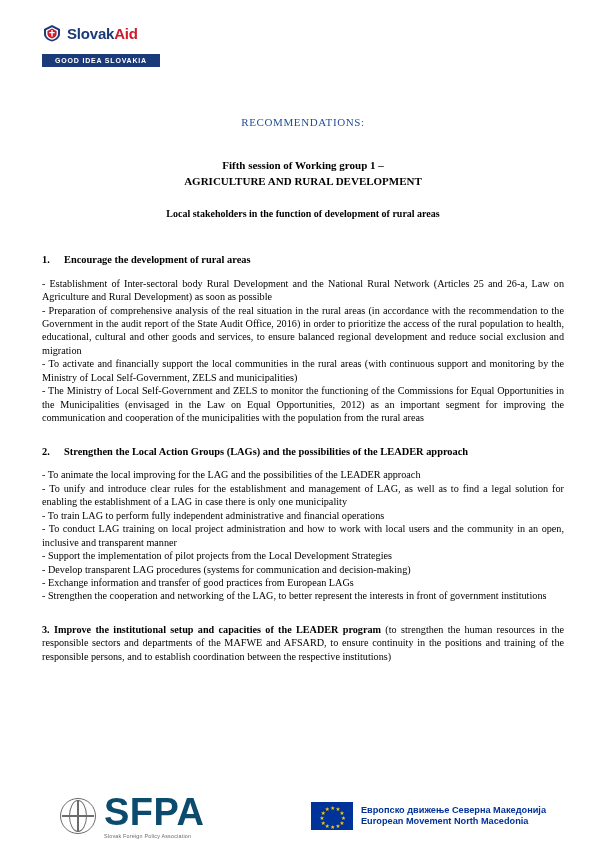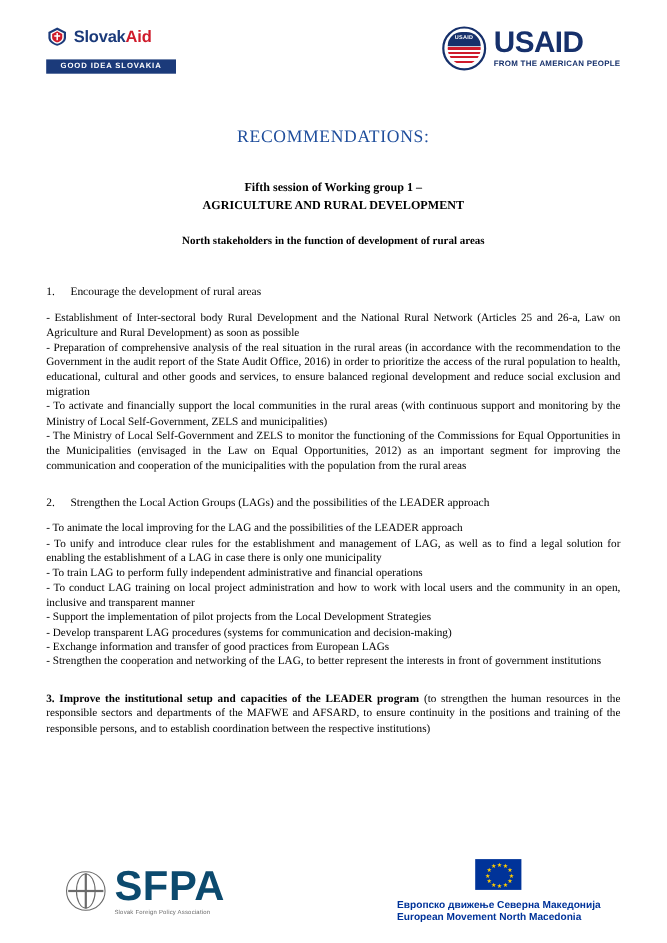--- a/index.html
+++ b/index.html
@@ -119,21 +119,21 @@
     font-weight: bold;
     color: #16306b;
     letter-spacing: 0.25px;
     margin-top: 2px;
   }
 
   
   .recommendations {
     text-align: center;
     color: #1f4e9c;
-    font-size: 16px;
+    font-size: 11px;
     letter-spacing: 0.6px;
     margin-top: 20px;
   }
   .session-title {
     text-align: center;
     font-weight: bold;
     font-size: 11px;
     margin-top: 30px;
     line-height: 1.45;
   }
@@ -145,21 +145,21 @@
   }
 
   
   .content {
     margin-top: 34px;
     font-size: 10.2px;
     line-height: 1.32;
     text-align: justify;
   }
   .section-head {
-    font-weight: normal;
+    font-weight: bold;
     font-size: 10.4px;
     margin-bottom: 10px;
   }
   .section-head .num {
     display: inline-block;
     width: 22px;
   }
   .para {
     margin: 0 0 0 0;
     text-align: justify;
@@ -235,21 +235,20 @@
     font-family: "Liberation Sans", sans-serif;
     font-size: 5.4px;
     color: #6b6b6b;
     letter-spacing: 0.2px;
     margin-top: 2px;
   }
   .emnm {
     display: flex;
     align-items: center;
     gap: 8px;
-    flex-direction: column;
   }
   .eu-flag {
     width: 42px;
     height: 28px;
     background: #003399;
     position: relative;
     flex: none;
   }
   .eu-star {
     position: absolute;
@@ -287,41 +286,30 @@
             <path d="M10 3.2 L16 6.2 L16 10 C16 13 13 15 10 15.8 C7 15 4 13 4 10 L4 6.2 Z" fill="#ffffff"></path>
             <path d="M10 4.5 L14.6 6.9 L14.6 10 C14.6 12.3 12.2 13.9 10 14.5 C7.8 13.9 5.4 12.3 5.4 10 L5.4 6.9 Z" fill="#cf1b2b"></path>
             <path d="M9.3 6 h1.4 v2 h2 v1.3 h-2 v3.2 h-1.4 v-3.2 h-2 V8 h2 z" fill="#ffffff"></path>
           </svg>
         </div>
         <div class="sa-word"><span>Slovak</span><span class="red">Aid</span></div>
       </div>
       <div class="sa-bar">GOOD IDEA SLOVAKIA</div>
     </div>
 
-    <div class="usaid">
-      <div class="usaid-seal">
-        <div class="seal-inner"></div>
-        <div class="seal-top"></div>
-        <div class="seal-txt">USAID</div>
-      </div>
-      <div class="usaid-text">
-        <div class="usaid-name">USAID</div>
-        <div class="usaid-tag">FROM THE AMERICAN PEOPLE</div>
-      </div>
-    </div>
   </div>
 
   <div class="recommendations">RECOMMENDATIONS:</div>
 
   <div class="session-title">
     <div>Fifth session of Working group 1 –</div>
     <div>AGRICULTURE AND RURAL DEVELOPMENT</div>
   </div>
 
-  <div class="sub-title">North stakeholders in the function of development of rural areas</div>
+  <div class="sub-title">Local stakeholders in the function of development of rural areas</div>
 
   <div class="content">
 
     <div class="block">
       <div class="section-head">
         <span class="num">1.</span><span>Encourage the development of rural areas</span>
       </div>
       <p class="para">- Establishment of Inter-sectoral body Rural Development and the National Rural Network (Articles 25 and 26-a, Law on Agriculture and Rural Development) as soon as possible</p>
       <p class="para">- Preparation of comprehensive analysis of the real situation in the rural areas (in accordance with the recommendation to the Government in the audit report of the State Audit Office, 2016) in order to prioritize the access of the rural population to health, educational, cultural and other goods and services, to ensure balanced regional development and reduce social exclusion and migration</p>
       <p class="para">- To activate and financially support the local communities in the rural areas (with continuous support and monitoring by the Ministry of Local Self-Government, ZELS and municipalities)</p>

